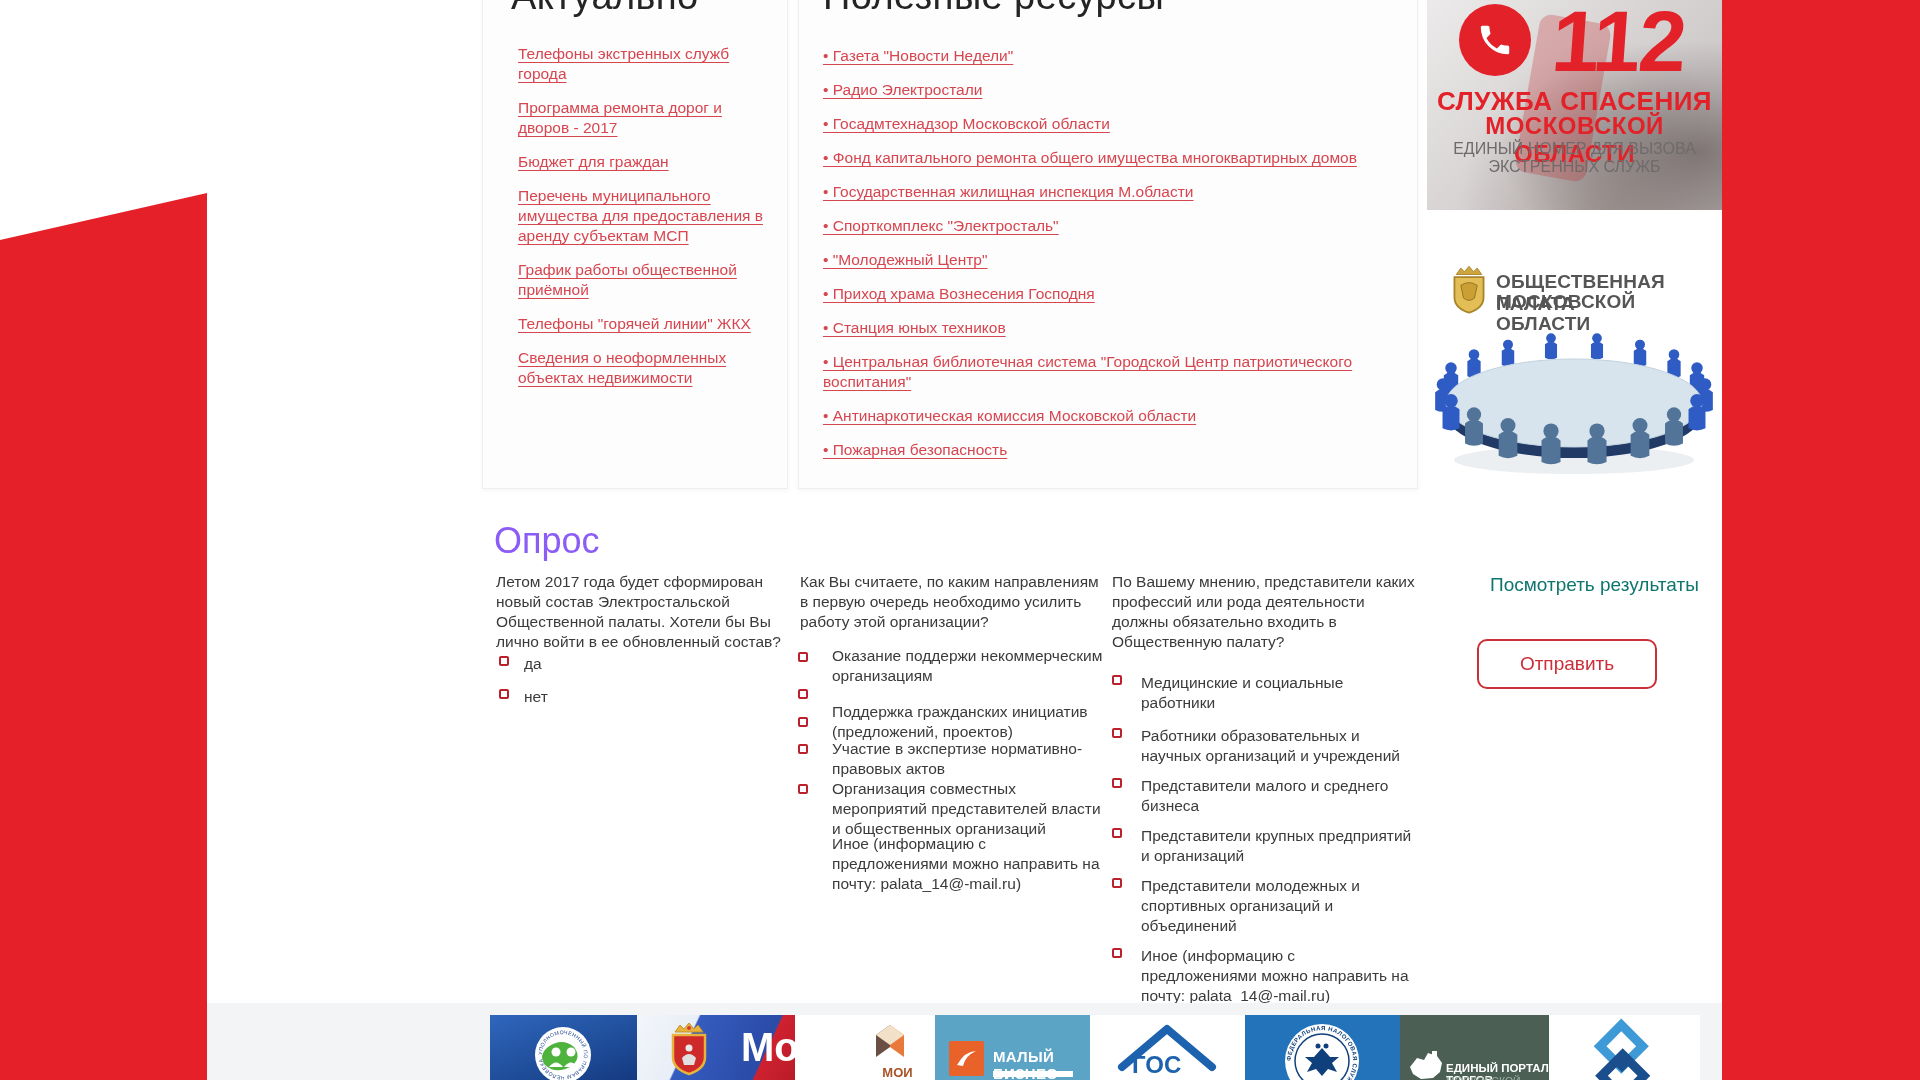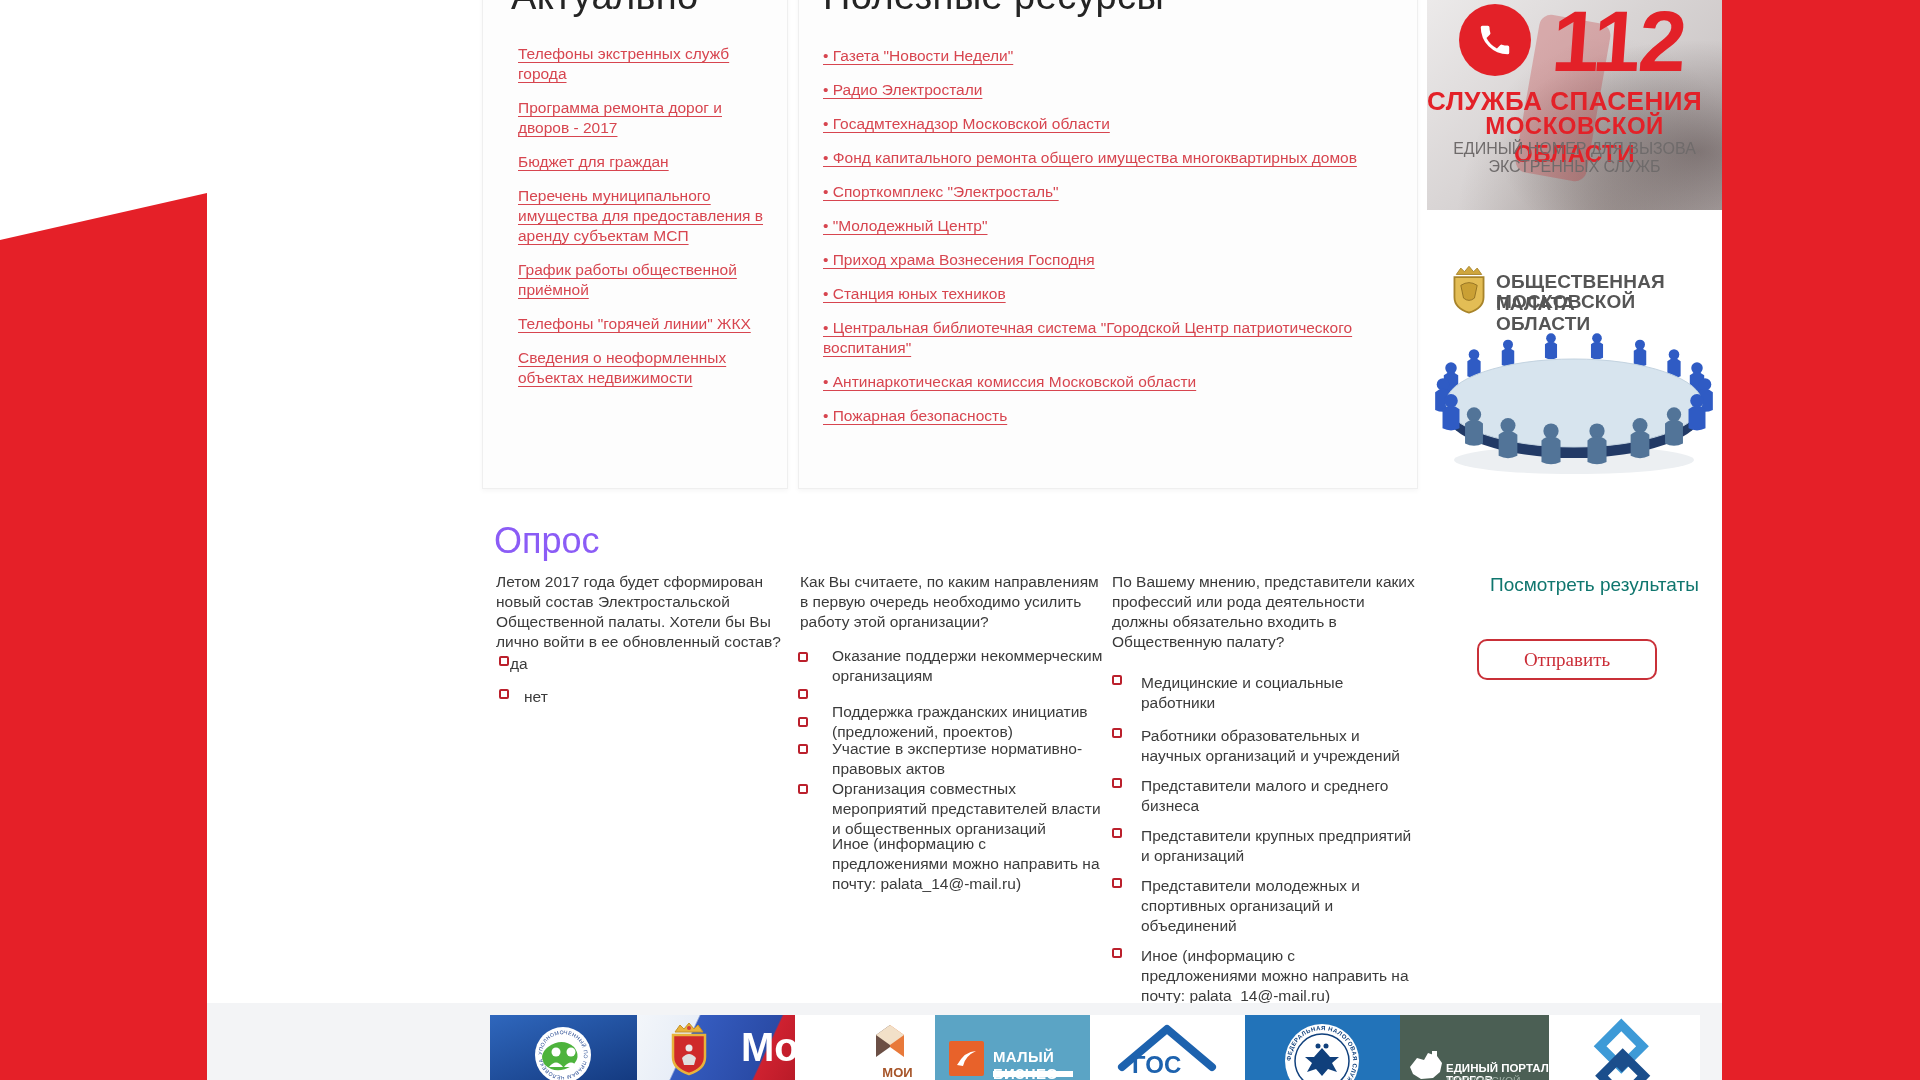--- a/index.html
+++ b/index.html
@@ -24,40 +24,40 @@
     background:
       radial-gradient(ellipse at 92% 72%, rgba(66,52,52,.5), rgba(66,52,52,0) 52%),
       radial-gradient(ellipse at 62% 115%, rgba(92,76,70,.38), rgba(92,76,70,0) 60%),
       linear-gradient(135deg,#eceaea 0%,#d8d4d4 45%,#c3bdbd 100%)}
   .b112 .phoneshape{position:absolute;left:100px;top:18px;width:72px;height:160px;border-radius:12px;
     background:rgba(195,38,44,.28);transform:rotate(10deg)}
   .b112 .circ{position:absolute;left:1459px;top:4px;width:72px;height:72px;border-radius:50%;background:#e32128;
     display:flex;align-items:center;justify-content:center}
   .b112 .num{position:absolute;left:1552px;top:-8px;font-size:86px;font-weight:bold;color:#e32128;
     letter-spacing:-2px;transform:skewX(-4deg)}
-  .b112 .t1{position:absolute;left:1427px;top:86px;width:295px;text-align:left;font-size:26px;
+  .b112 .t1{position:absolute;left:1427px;top:86px;width:295px;text-align:center;font-size:26px;
     font-weight:bold;color:#e32128;letter-spacing:.5px}
   .b112 .t2{position:absolute;left:1427px;top:112px;width:295px;text-align:center;font-size:24px;
     font-weight:bold;color:#e32128;letter-spacing:.5px}
   .b112 .s1{position:absolute;left:1427px;top:140px;width:295px;text-align:center;font-size:16px;color:#6f6b6b}
   .b112 .s2{position:absolute;left:1427px;top:158px;width:295px;text-align:center;font-size:16px;color:#6f6b6b}
   
   .palata{position:absolute;left:1427px;top:255px;width:295px;height:234px;background:#fff;cursor:pointer}
   .palata .tt{position:absolute;left:69px;font-size:19px;font-weight:bold;color:#555;letter-spacing:.2px}
   
   .poll-title{position:absolute;left:494px;top:520px;font-size:36px;color:#8b5cf6}
   .q{position:absolute;top:572px;font-size:15.5px;line-height:20px;color:#3a3a3a}
   .row{display:flex;margin-bottom:13px}
   .cbx{flex:none;width:10px;height:10px;border:2px solid #bb202c;border-radius:2px;background:#fff;
     margin-top:2px;cursor:pointer}
   .optlab{font-size:15.5px;line-height:20px;color:#3b3b3b}
   .results{position:absolute;left:1490px;top:574px;font-size:19px;color:#0f766e;cursor:pointer}
-  .submit{position:absolute;left:1477px;top:639px;width:180px;height:41px;background:#fff;
+  .submit{position:absolute;left:1477px;top:639px;width:180px;height:50px;background:#fff;
     border:2px solid #c93038;border-radius:10px;color:#cb2e38;font-size:19px;
-    font-family:Liberation Serif, serif;cursor:pointer}
+    font-family:Liberation Sans, sans-serif;cursor:pointer}
   
   .graydock{position:absolute;left:207px;top:1003px;width:1515px;height:77px;background:#f3f4f6}
   .whitestrip{position:absolute;left:490px;top:1015px;width:1210px;height:65px;background:#fff}
   .seg{position:absolute;top:1015px;height:65px;overflow:hidden;cursor:pointer}
 </style>
 </head>
 <body>
 
 <div class="page">
 
@@ -78,20 +78,21 @@
     </div>
   </div>
 
   <div class="card" style="left:798px;width:620px">
     <div class="card-title" style="left:24px">Полезные ресурсы</div>
     <div class="lnklist" style="left:24px;top:245px;width:576px">
       <a class="lnk">• Газета "Новости Недели"</a>
       <a class="lnk">• Радио Электростали</a>
       <a class="lnk">• Госадмтехнадзор Московской области</a>
       <a class="lnk">• Фонд капитального ремонта общего имущества многоквартирных домов</a>
+      <a class="lnk">• Государственная жилищная инспекция М.области</a>
       <a class="lnk">• Спорткомплекс "Электросталь"</a>
       <a class="lnk">• "Молодежный Центр"</a>
       <a class="lnk">• Приход храма Вознесения Господня</a>
       <a class="lnk">• Станция юных техников</a>
       <a class="lnk">• Центральная библиотечная система "Городской Центр патриотического воспитания"</a>
       <a class="lnk">• Антинаркотическая комиссия Московской области</a>
       <a class="lnk">• Пожарная безопасность</a>
     </div>
   </div>
 
@@ -155,21 +156,21 @@
       </g>
     </svg>
   </div>
 
   <div class="poll-title">Опрос</div>
 
   <div class="q" style="left:496px;width:296px">Летом 2017 года будет сформирован новый состав Электростальской Общественной палаты. Хотели бы Вы лично войти в ее обновленный состав?</div>
   <div class="abs" style="left:499px;top:654px;width:280px">
     <div class="row">
       <span class="cbx"></span>
-      <span class="optlab" style="margin-left:1px">да</span>
+      <span class="optlab" style="margin-left:15px">да</span>
     </div>
     <div class="row">
       <span class="cbx"></span>
       <span class="optlab" style="margin-left:15px">нет</span>
     </div>
   </div>
 
   <div class="q" style="left:800px;width:300px">Как Вы считаете, по каким направлениям в первую очередь необходимо усилить работу этой организации?</div>
   <div class="abs" style="left:798px;top:646px;width:306px;height:260px">
     <span class="cbx abs" style="left:0;top:4px"></span>

